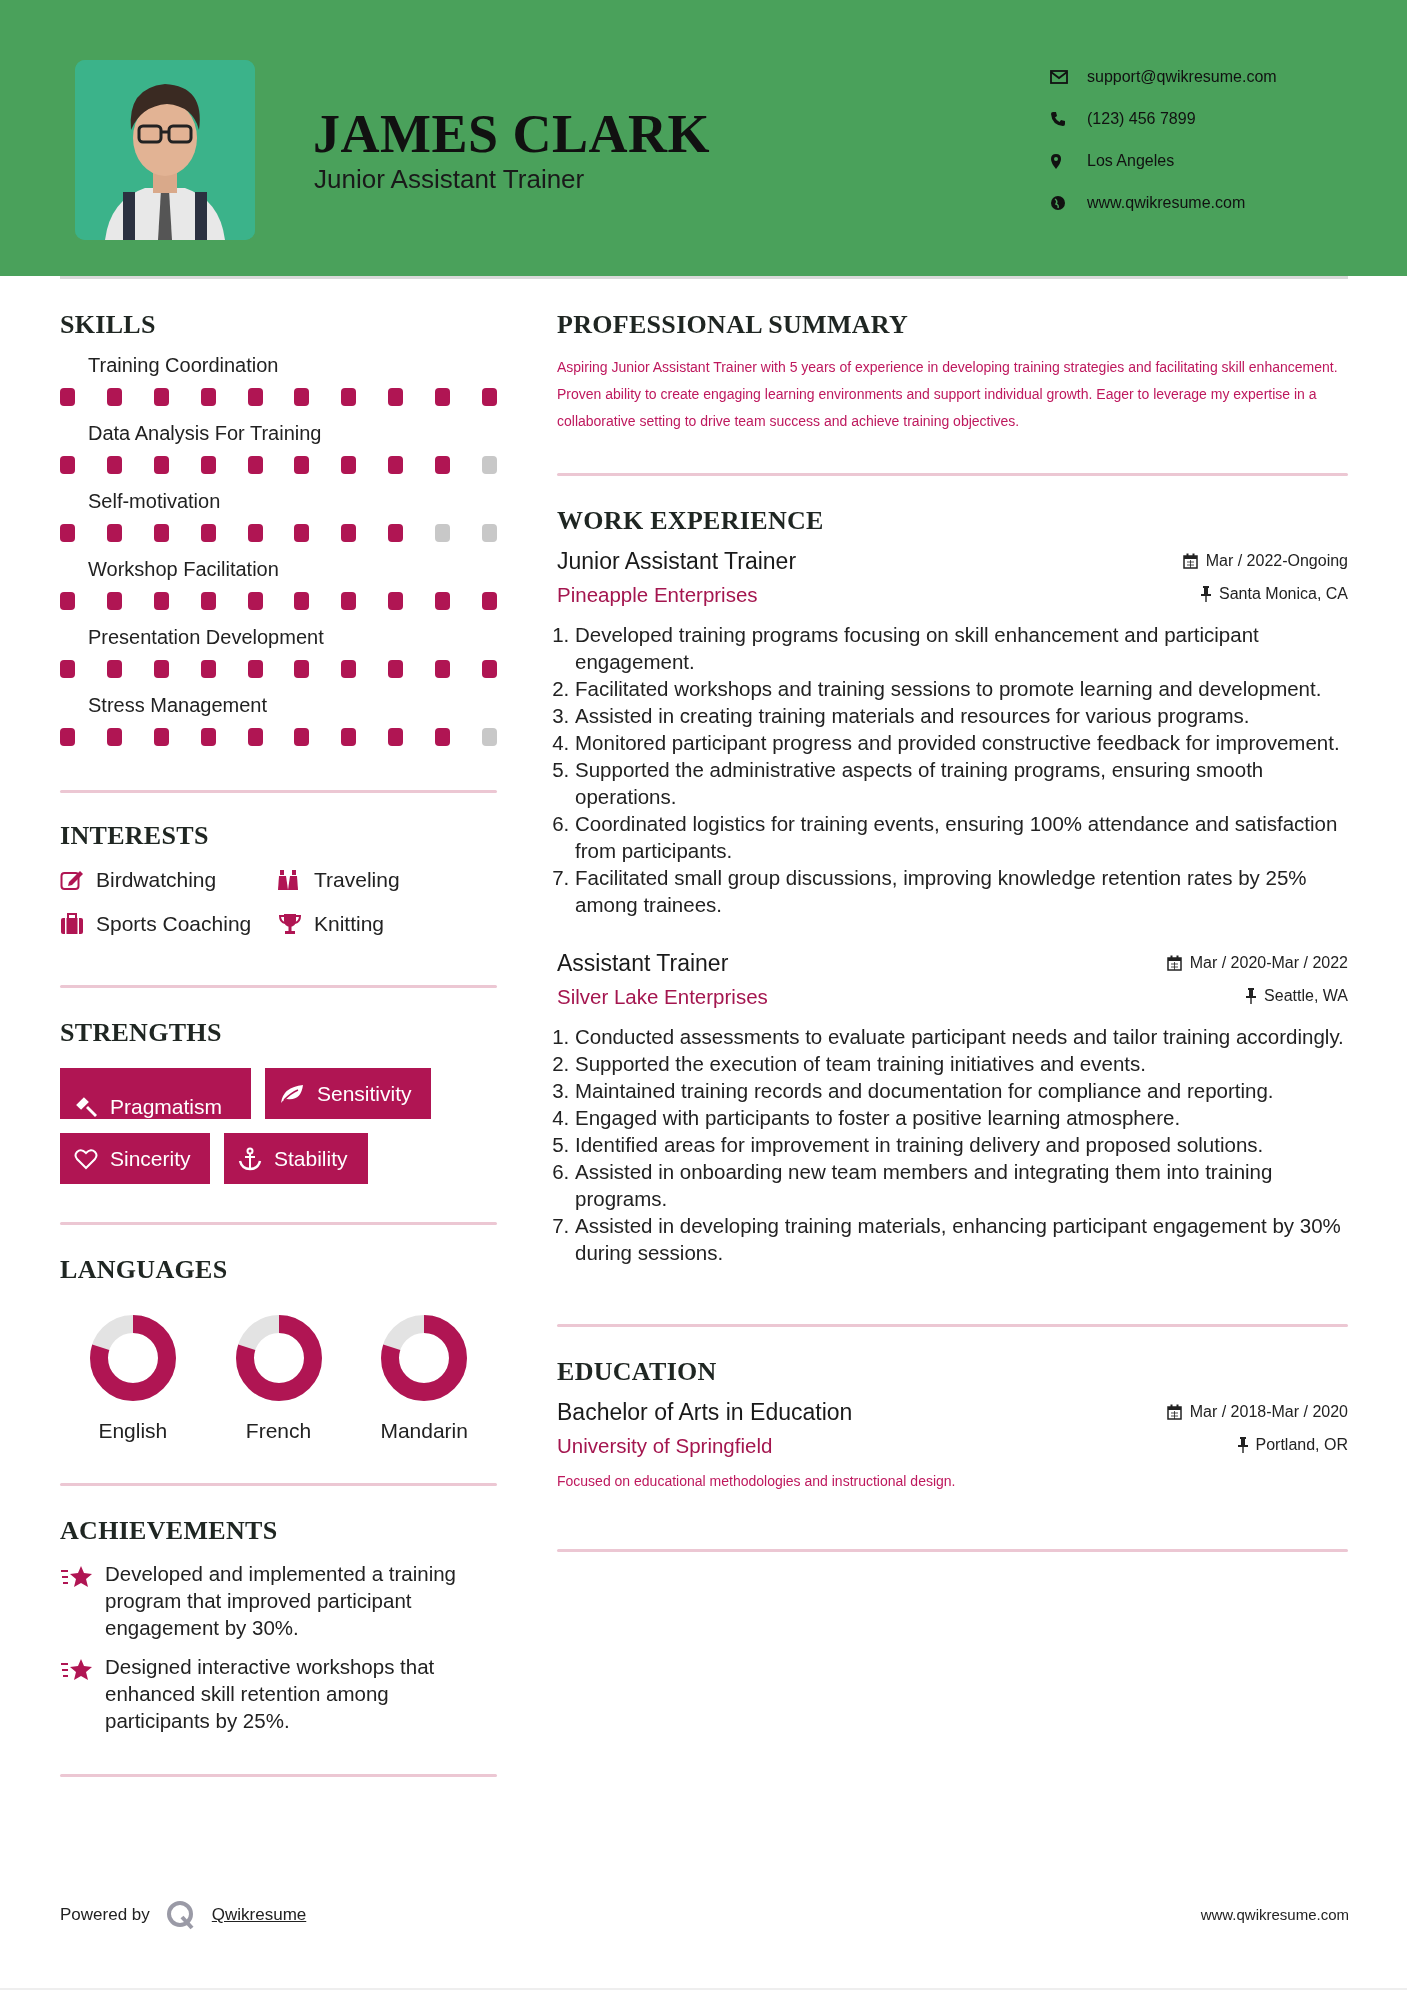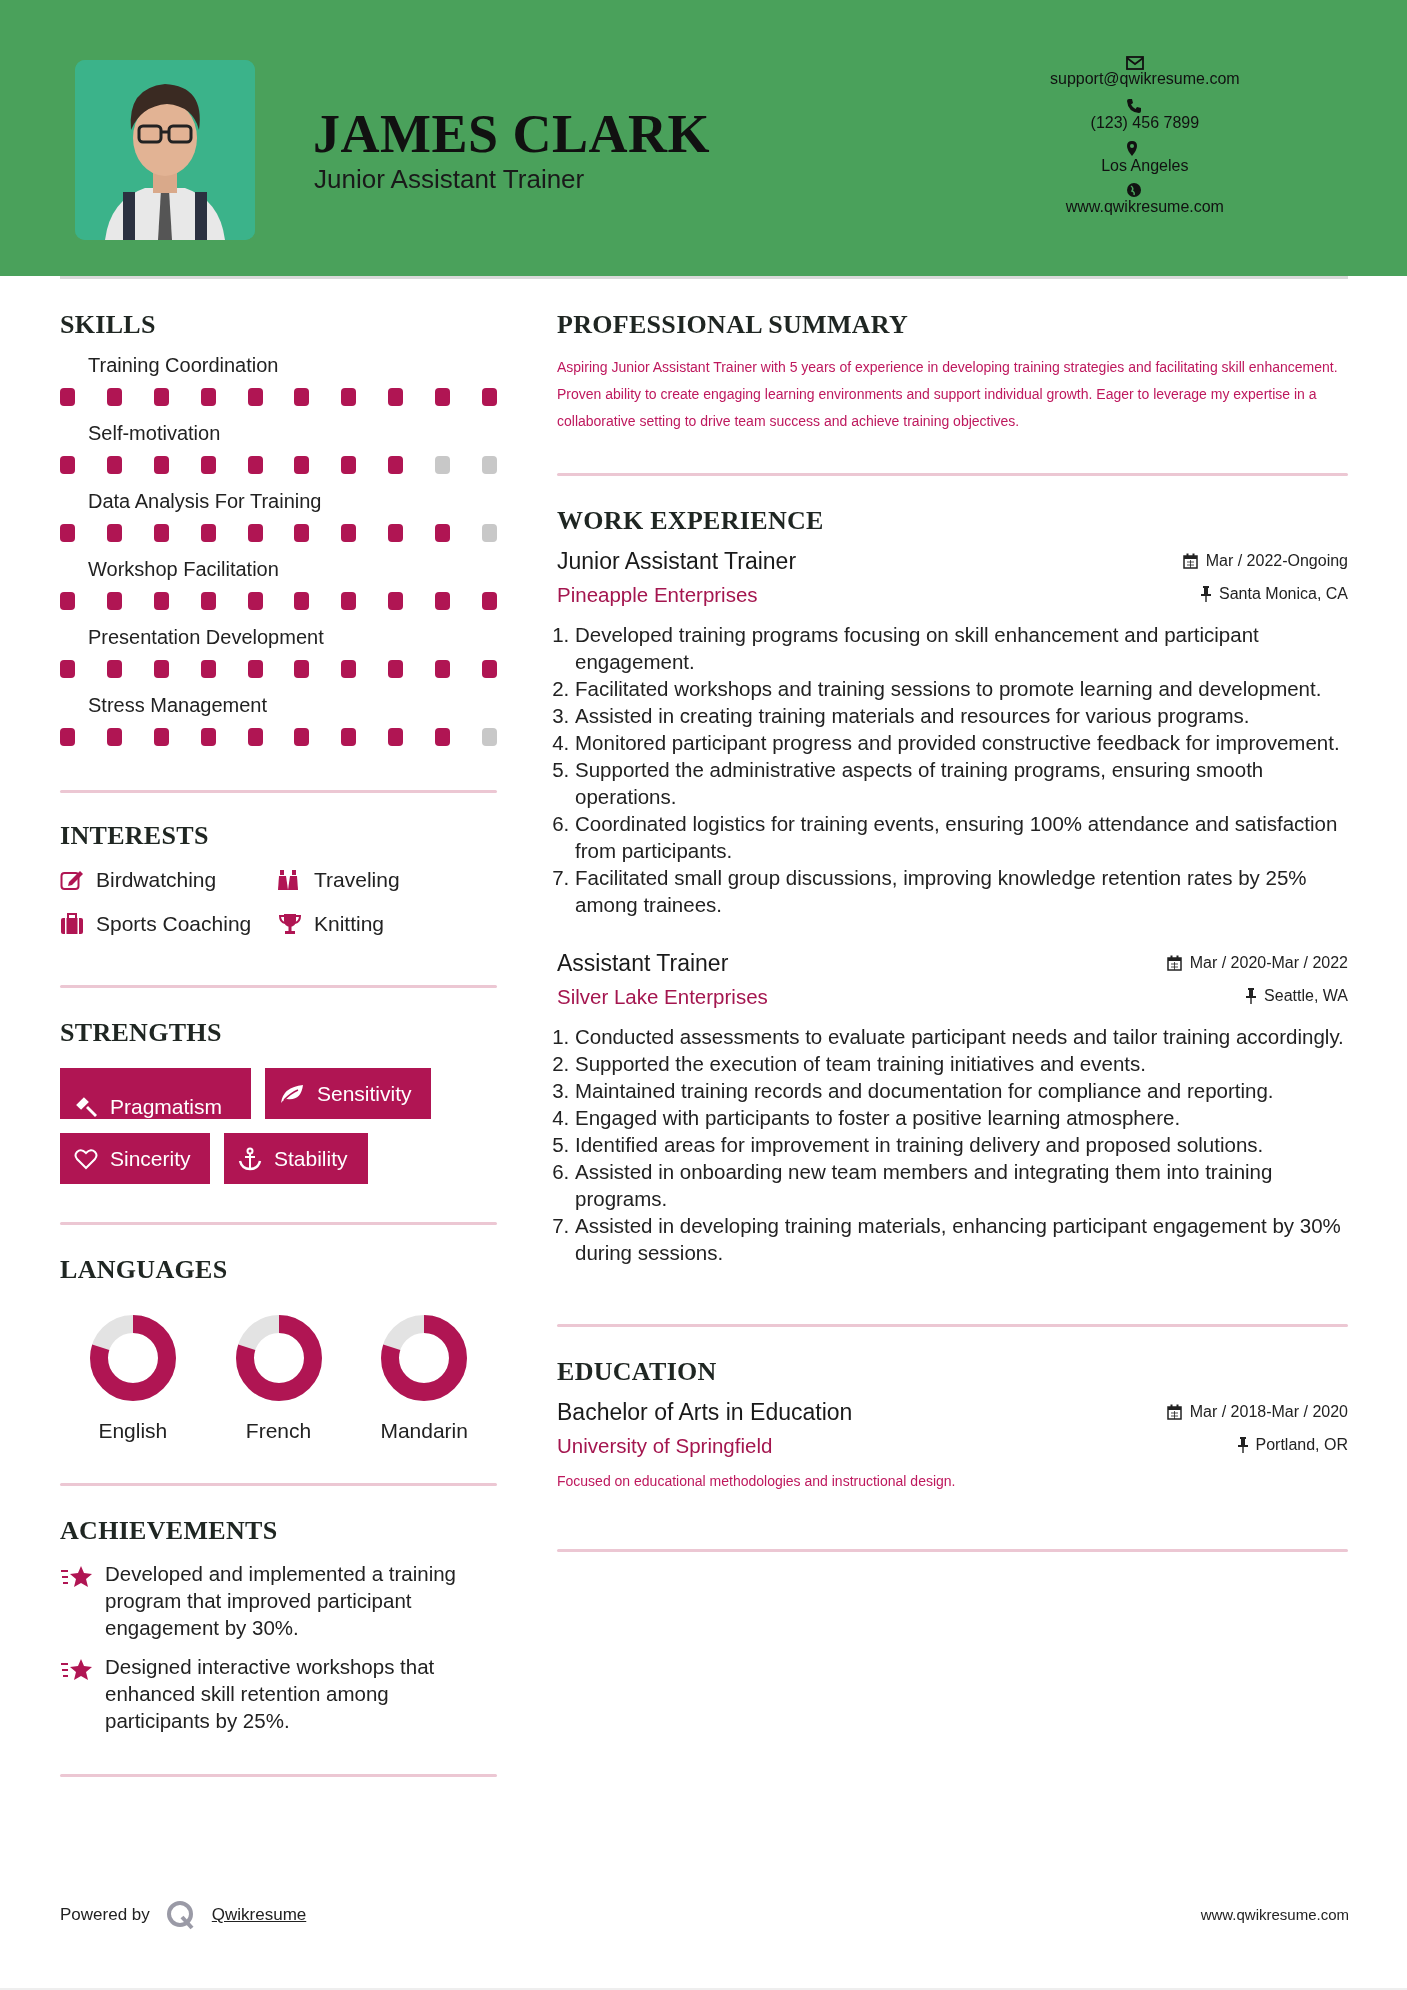--- a/index.html
+++ b/index.html
@@ -5,21 +5,21 @@
   * { box-sizing: border-box; margin: 0; padding: 0; }
   html, body { width: 1407px; height: 1990px; background: #ffffff; }
   body { font-family: "Liberation Sans", sans-serif; color: #222; position: relative; overflow: hidden; }
 
   .header { position: absolute; left: 0; top: 0; width: 1407px; height: 276px; background: #4aa15b; }
   .header-rule { position: absolute; left: 60px; top: 276px; width: 1288px; height: 3px; background: #d9d9d9; }
   .photo { position: absolute; left: 75px; top: 60px; width: 180px; height: 180px; border-radius: 10px; background: #3bb38a; overflow: hidden; }
   .name { position: absolute; left: 313px; top: 103px; font-family: "Liberation Serif", serif; font-weight: bold; font-size: 54px; color: #111; letter-spacing: 0.5px; }
   .title { position: absolute; left: 314px; top: 164px; font-size: 26px; color: #1a1a1a; }
   .contacts { position: absolute; left: 1050px; top: 56px; }
-  .contact-row { display: flex; align-items: center; height: 42px; flex-direction: column; }
+  .contact-row { display: flex; align-items: center; height: 42px; }
   .contact-row .ci { width: 37px; display: flex; align-items: center; }
   .contact-row .ct { font-size: 16px; color: #111; }
 
   .left { position: absolute; left: 60px; top: 310px; width: 437px; }
   .right { position: absolute; left: 557px; top: 310px; width: 791px; }
 
   .sec-h { font-family: "Liberation Serif", serif; font-weight: bold; font-size: 26px; color: #1f2622; letter-spacing: 0.3px; }
   .divider { height: 3px; background: #ecc7d3; border-radius: 2px; }
 
   .skill { margin-top: 10px; }
@@ -135,46 +135,46 @@
             <span class="dot"></span>
             <span class="dot"></span>
             <span class="dot"></span>
             <span class="dot"></span>
             <span class="dot"></span>
             <span class="dot"></span>
             <span class="dot"></span>
           </div>
         </div>
         <div class="skill">
+          <div class="skill-name">Data Analysis For Training</div>
+          <div class="dots">
+            <span class="dot"></span>
+            <span class="dot"></span>
+            <span class="dot"></span>
+            <span class="dot"></span>
+            <span class="dot"></span>
+            <span class="dot"></span>
+            <span class="dot"></span>
+            <span class="dot"></span>
+            <span class="dot"></span>
+            <span class="dot off"></span>
+          </div>
+        </div>
+        <div class="skill">
           <div class="skill-name">Self-motivation</div>
           <div class="dots">
             <span class="dot"></span>
             <span class="dot"></span>
             <span class="dot"></span>
             <span class="dot"></span>
             <span class="dot"></span>
             <span class="dot"></span>
             <span class="dot"></span>
             <span class="dot"></span>
             <span class="dot off"></span>
-            <span class="dot off"></span>
-          </div>
-        </div>
-        <div class="skill">
-          <div class="skill-name">Data Analysis For Training</div>
-          <div class="dots">
-            <span class="dot"></span>
-            <span class="dot"></span>
-            <span class="dot"></span>
-            <span class="dot"></span>
-            <span class="dot"></span>
-            <span class="dot"></span>
-            <span class="dot"></span>
-            <span class="dot"></span>
-            <span class="dot"></span>
             <span class="dot off"></span>
           </div>
         </div>
         <div class="skill">
           <div class="skill-name">Workshop Facilitation</div>
           <div class="dots">
             <span class="dot"></span>
             <span class="dot"></span>
             <span class="dot"></span>
             <span class="dot"></span>

